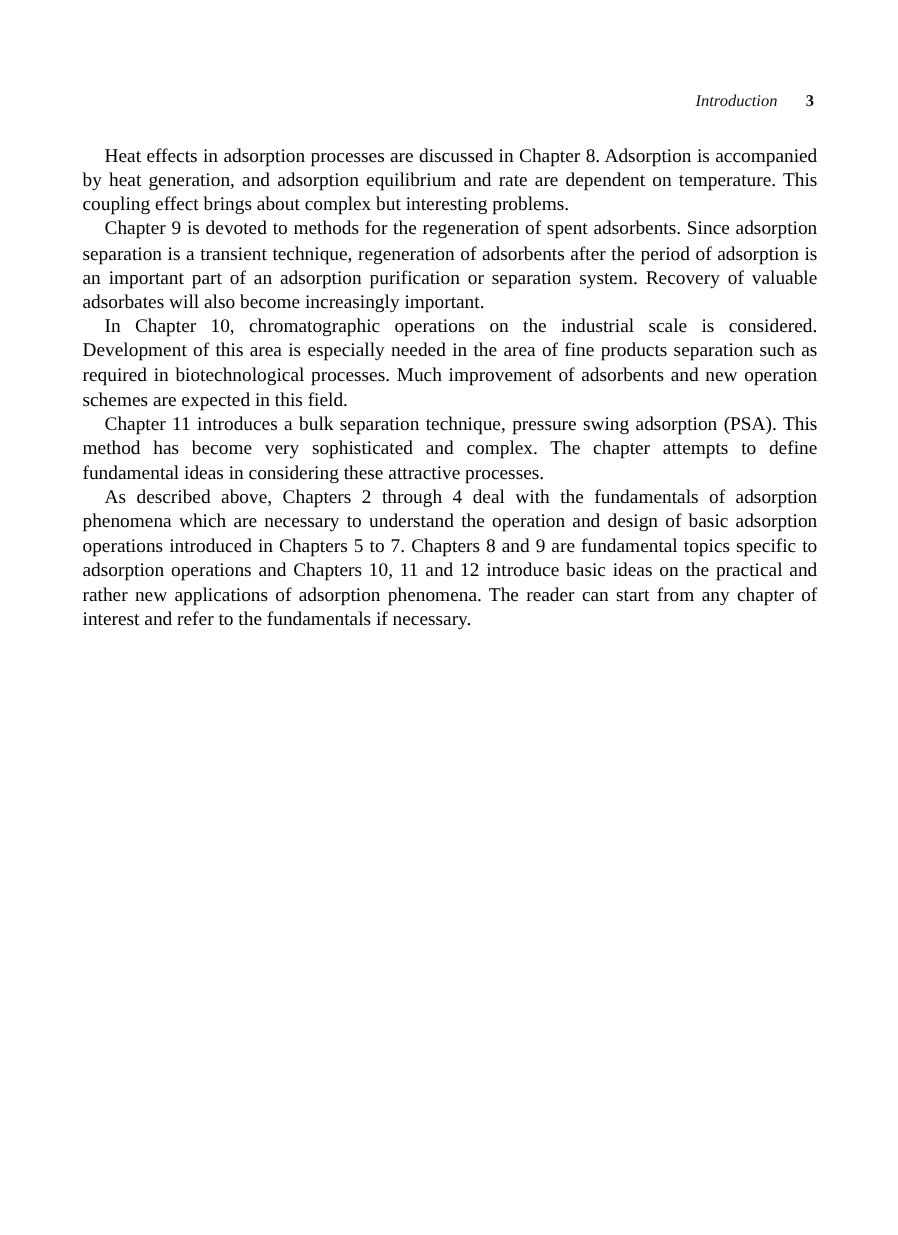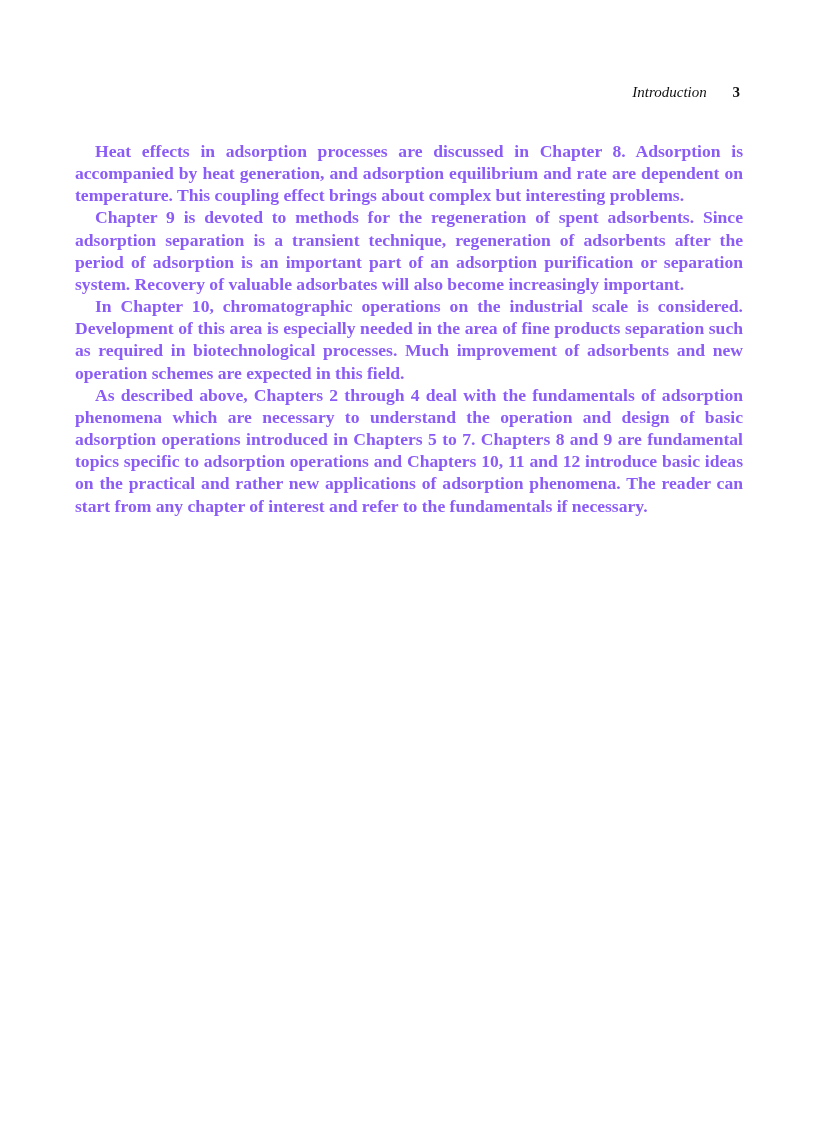--- a/index.html
+++ b/index.html
@@ -6,36 +6,36 @@
     body { width: 816px; height: 1123px; position: relative; overflow: hidden; }
     .page { position: absolute; left: 0; top: 0; width: 816px; height: 1123px; background: #fff; }
     .running-head {
       position: absolute; top: 84px; right: 76px;
       font-family: "Liberation Serif", "DejaVu Serif", serif;
       font-size: 15px; color: #111; white-space: nowrap;
     }
     .running-head .title { font-style: italic; margin-right: 22px; text-align: center; }
     .running-head .pgnum { font-weight: bold; }
     .body-text {
-      position: absolute; left: 75px; top: 140px; width: 668px;
+      position: absolute; left: 75px; top: 130px; width: 668px;
       font-family: "Liberation Serif", "DejaVu Serif", serif;
-      font-size: 17.6px; line-height: 22.15px; color: #8b5cf6;
+      font-size: 17.6px; line-height: 22.15px; color: #000000;
       text-align: justify;
-      font-weight: bold;
     }
     .body-text p { margin: 0; text-indent: 20px; text-align: justify; }
   </style>
 </head>
 <body>
 
 <div class="page">
   <div class="running-head">
     <span class="title">Introduction</span>
     <span class="pgnum">3</span>
   </div>
 
   <div class="body-text">
     <p>Heat effects in adsorption processes are discussed in Chapter 8. Adsorption is accompanied by heat generation, and adsorption equilibrium and rate are dependent on temperature. This coupling effect brings about complex but interesting problems.</p>
     <p>Chapter 9 is devoted to methods for the regeneration of spent adsorbents. Since adsorption separation is a transient technique, regeneration of adsorbents after the period of adsorption is an important part of an adsorption purification or separation system. Recovery of valuable adsorbates will also become increasingly important.</p>
     <p>In Chapter 10, chromatographic operations on the industrial scale is considered. Development of this area is especially needed in the area of fine products separation such as required in biotechnological processes. Much improvement of adsorbents and new operation schemes are expected in this field.</p>
+    <p>Chapter 11 introduces a bulk separation technique, pressure swing adsorption (PSA). This method has become very sophisticated and complex. The chapter attempts to define fundamental ideas in considering these attractive processes.</p>
     <p>As described above, Chapters 2 through 4 deal with the fundamentals of adsorption phenomena which are necessary to understand the operation and design of basic adsorption operations introduced in Chapters 5 to 7. Chapters 8 and 9 are fundamental topics specific to adsorption operations and Chapters 10, 11 and 12 introduce basic ideas on the practical and rather new applications of adsorption phenomena. The reader can start from any chapter of interest and refer to the fundamentals if necessary.</p>
   </div>
 </div>
 
 </body></html>

